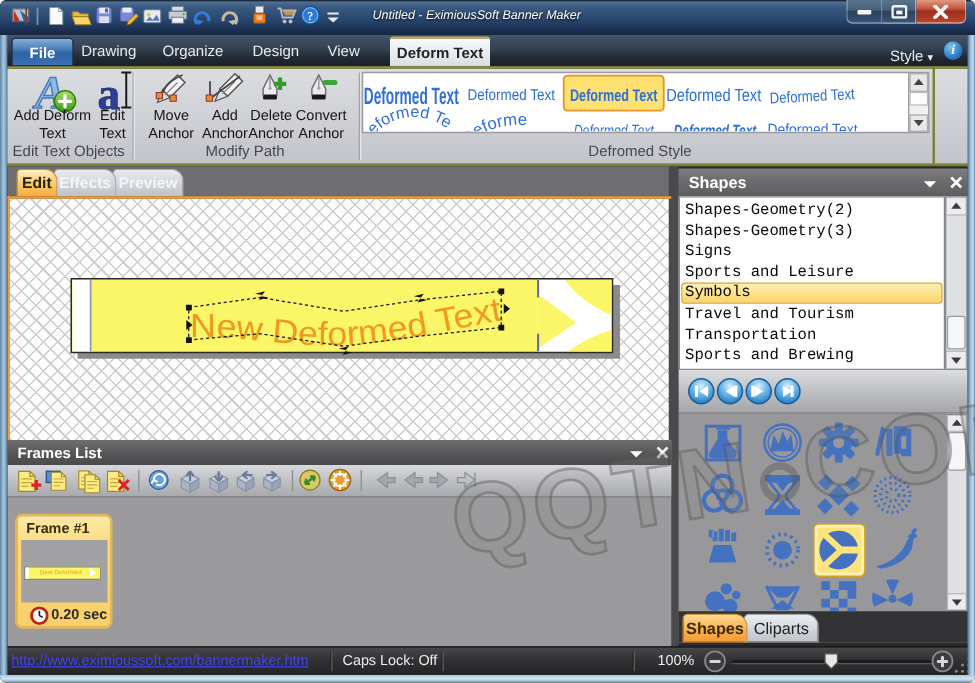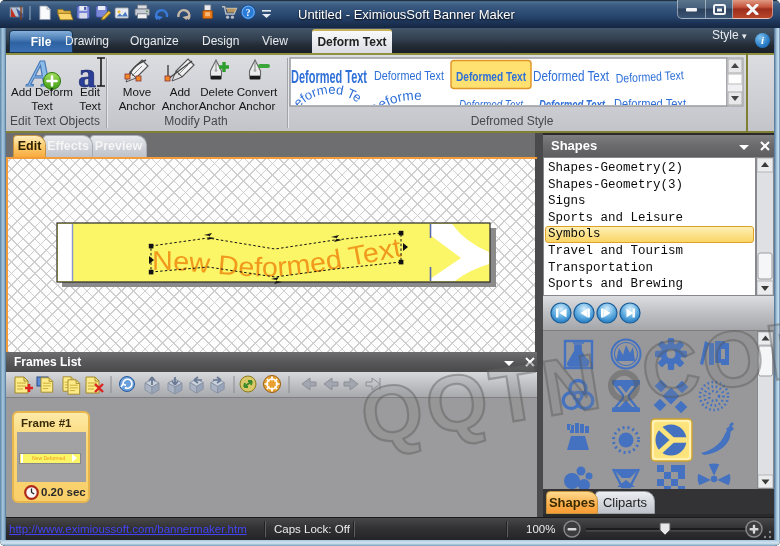--- a/index.html
+++ b/index.html
@@ -4,42 +4,42 @@
 <style>
   html,body{margin:0;padding:0;width:780px;height:546px;overflow:hidden;
     font-family:"Liberation Sans",sans-serif;background:#fff;}
   .abs{position:absolute;}
   #win{position:absolute;left:0;top:0;width:780px;height:546px;
     background:#2a2a2a;border-radius:5px;overflow:hidden;}
 
   
   #titlebar{left:0;top:0;width:780px;height:28px;border-radius:5px 5px 0 0;
     background:linear-gradient(#0d1620 0%,#4e7093 6%,#3a5a80 20%,#294871 55%,#1d3457 80%,#152741 100%);}
-  #title{left:298px;top:7px;color:#fff;font-size:13px;text-shadow:0 1px 2px #000;}
+  #title{left:298px;top:7px;color:#fff;font-size:10px;text-shadow:0 1px 2px #000;font-style:italic;}
   #winbtns{left:677px;top:0;width:96px;height:19px;display:flex;}
   .wb{height:19px;border:1px solid rgba(255,255,255,.45);border-top:none;box-sizing:border-box;
     display:flex;align-items:center;justify-content:center;}
   .wb1{width:29px;border-radius:0 0 0 5px;background:linear-gradient(#5a748a 0%,#46607e 45%,#2c415c 50%,#3a5474 100%);}
   .wb2{width:27px;border-left:none;background:linear-gradient(#5a748a 0%,#46607e 45%,#2c415c 50%,#3a5474 100%);}
   .wb3{width:40px;border-left:none;border-radius:0 0 5px 0;
     background:linear-gradient(#e09a84 0%,#c4523a 40%,#9c2e1c 50%,#b8452a 100%);}
 
   
   #tabbar{left:0;top:28px;width:780px;height:25px;
     background:linear-gradient(#44566b 0%,#32404f 45%,#232b35 70%,#1a2028 100%);}
   .rtab{position:absolute;top:2px;height:23px;line-height:23px;color:#e9ebee;font-size:12px;text-align:left;}
-  #tabFile{position:absolute;left:9px;top:2px;width:64px;height:23px;line-height:22px;text-align:center;
+  #tabFile{position:absolute;left:9px;top:2px;width:50px;height:23px;line-height:22px;text-align:center;
     color:#fff;font-size:12px;font-weight:bold;border-radius:4px 4px 0 0;
     border:1px solid #16324f;box-sizing:border-box;
     background:linear-gradient(#85b0dc 0%,#4a7cb4 40%,#2e62a2 55%,#3a71b4 100%);}
   #tabDeform{position:absolute;left:312px;top:1px;width:80px;height:24px;line-height:23px;text-align:center;
     color:#222;font-size:12px;font-weight:bold;border-radius:3px 3px 0 0;
     border-top:2px solid #c8b25e;
     background:linear-gradient(#f8f9fb 0%,#e9ebee 55%,#d9dce1 100%);box-sizing:border-box;}
-  #styleBtn{position:absolute;left:712px;top:0;color:#e8eaee;font-size:12px;}
+  #styleBtn{position:absolute;left:712px;top:10px;color:#e8eaee;font-size:12px;}
   #infoBtn{position:absolute;left:755px;top:5px;width:15px;height:15px;border-radius:50%;
     background:radial-gradient(circle at 35% 30%,#7ec3ef,#2a7cc8 60%,#1a5a9c);
     color:#fff;font-size:11px;font-weight:bold;text-align:center;line-height:15px;
     font-family:"Liberation Serif",serif;font-style:italic;}
 
   
   #ribbon{left:2px;top:53px;width:776px;height:78px;border-top:2px solid #8f8f42;box-sizing:border-box;
     background:linear-gradient(#dcdde1 0%,#cfd0d5 55%,#c3c4ca 100%);}
   #oliveH{left:2px;top:131px;width:776px;height:2px;background:#7f8034;}
   #oliveV{left:746px;top:53px;width:2px;height:78px;background:#7f8034;}

